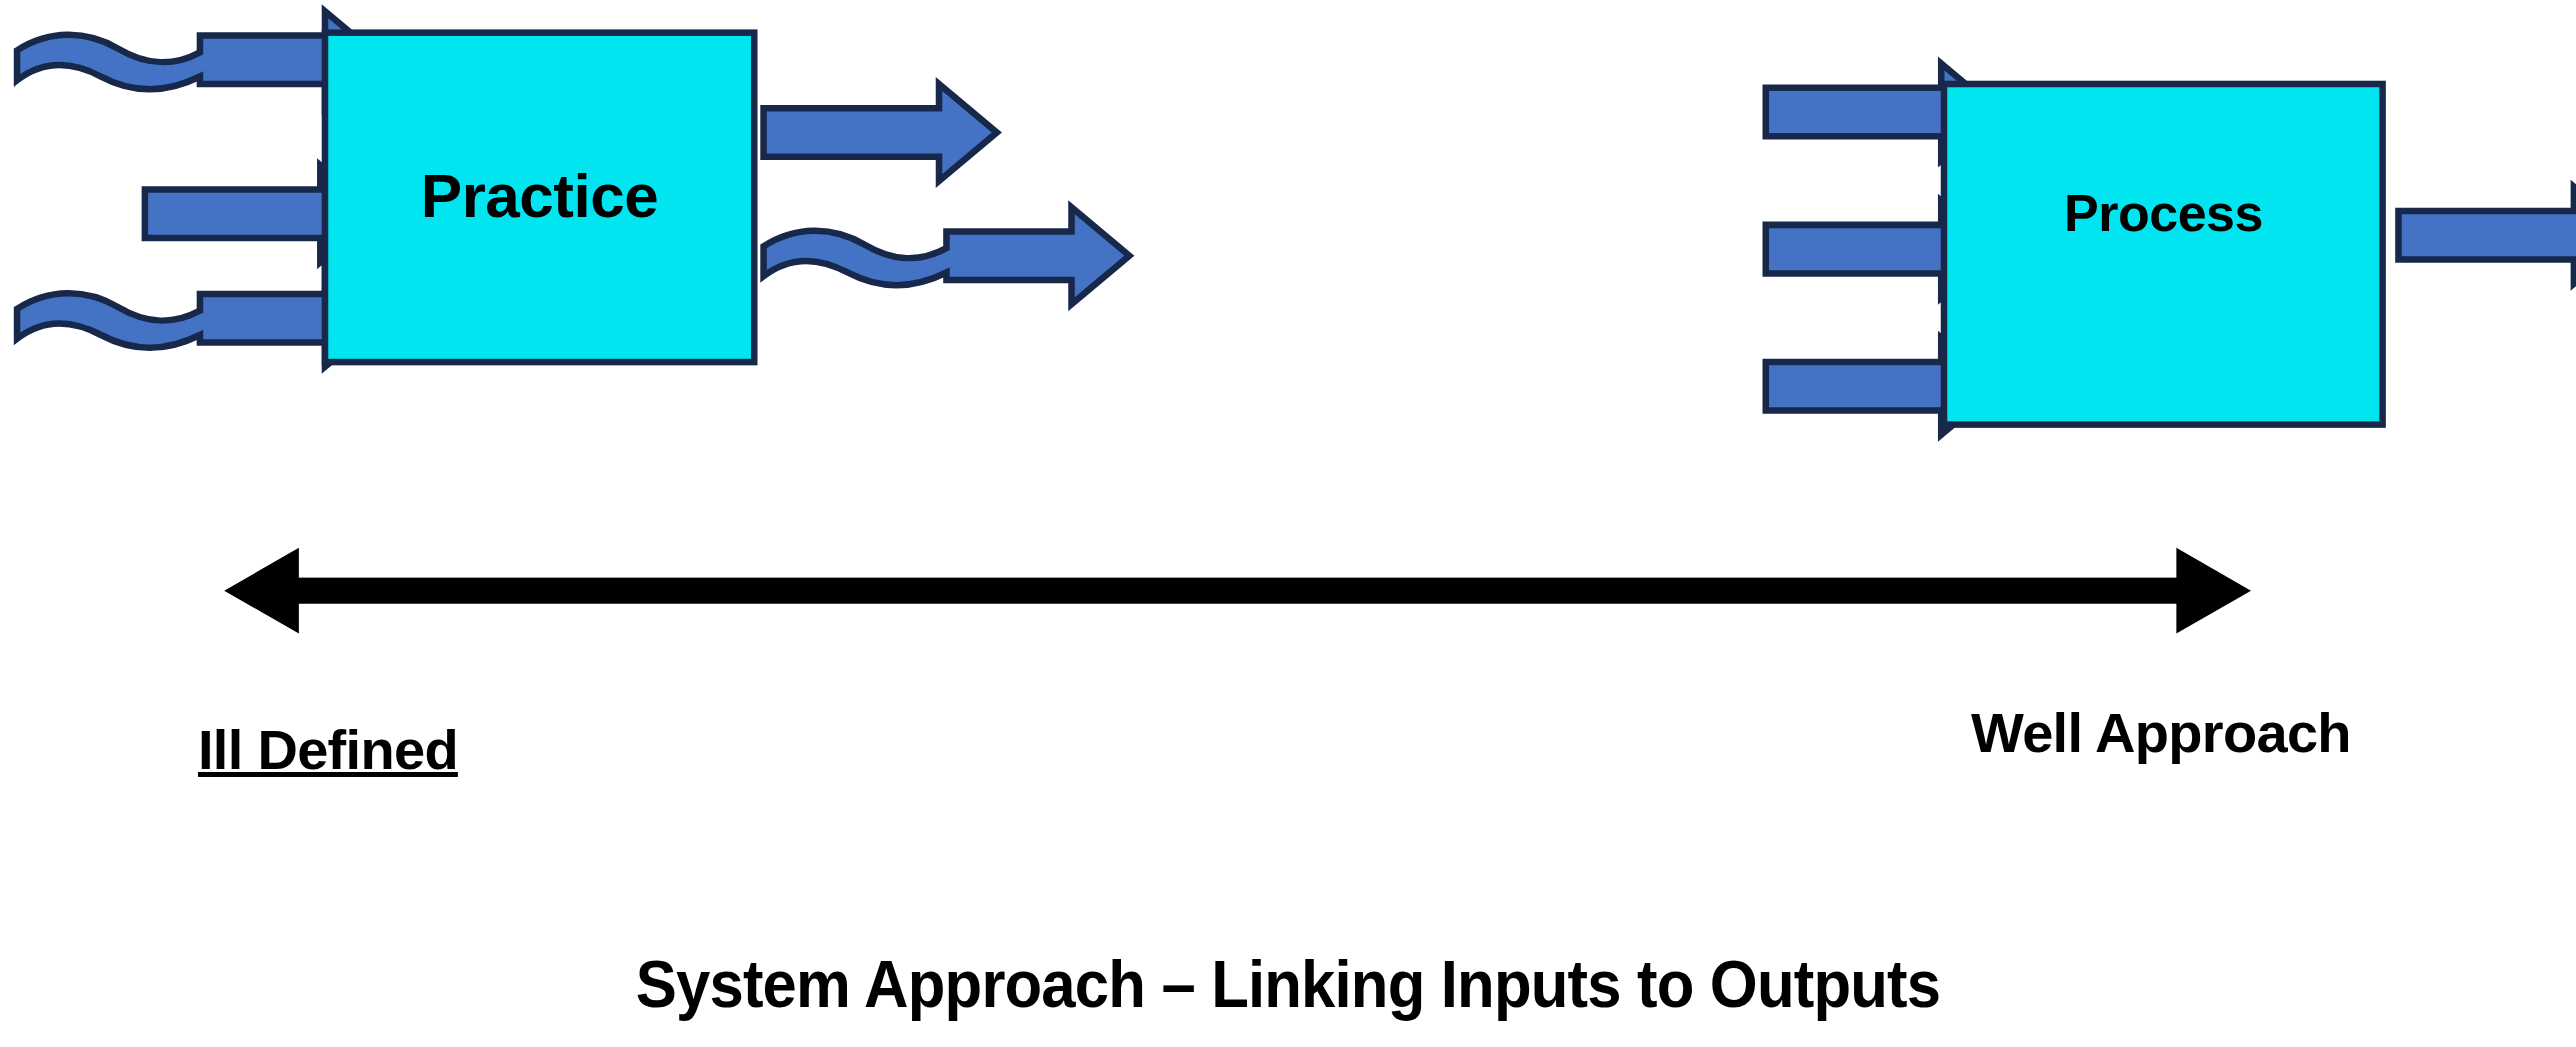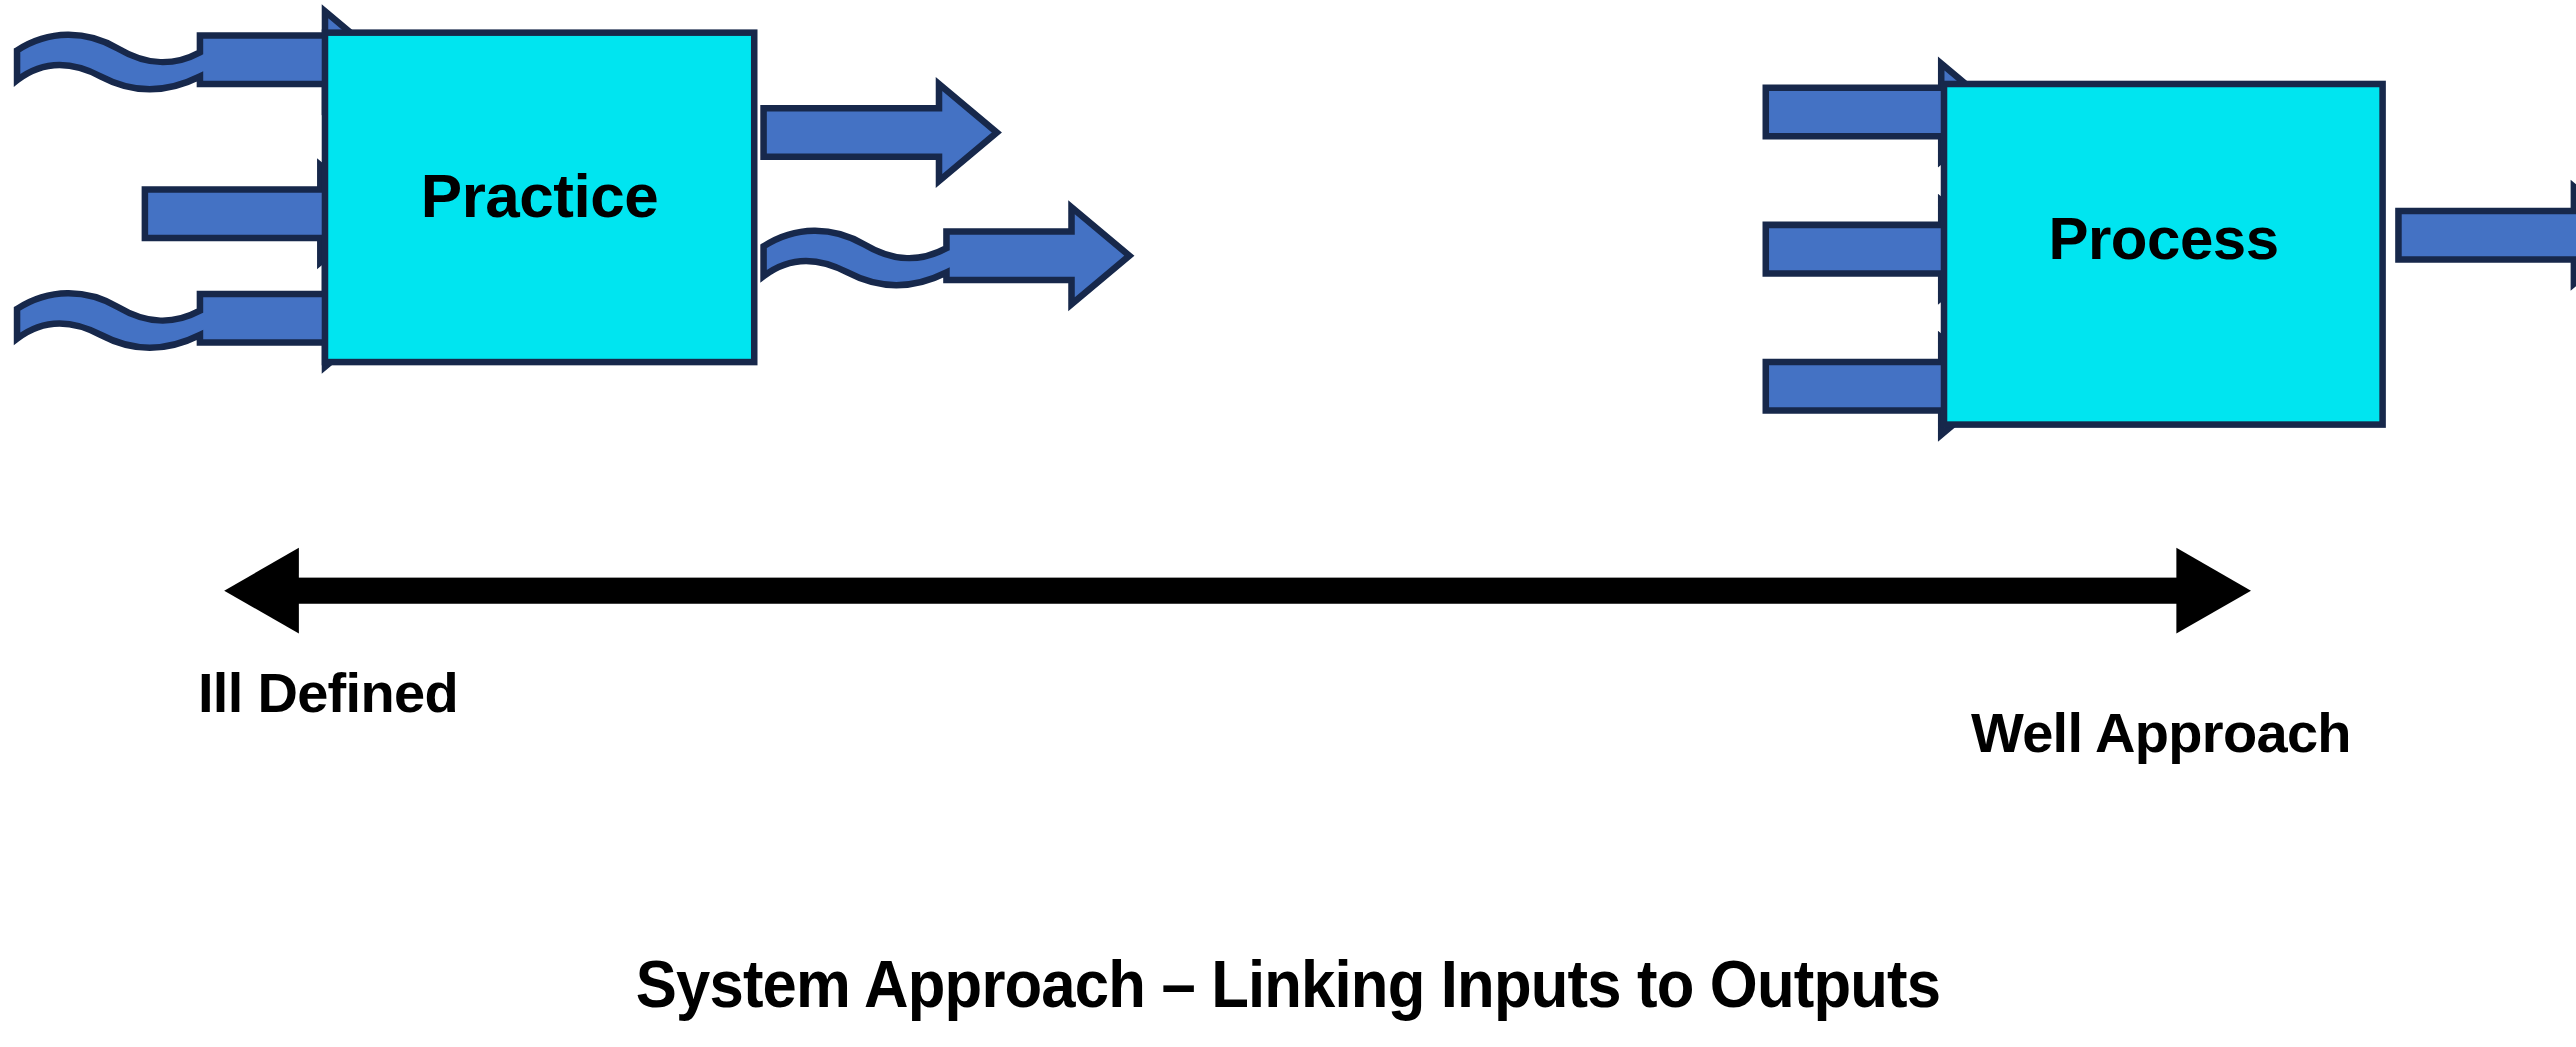--- a/index.html
+++ b/index.html
@@ -49,41 +49,42 @@
   #practice-label {
     left: 325px;
     top: 162px;
     width: 429px;
     font-size: 62px;
     line-height: 67px;
   }
 
   #process-label {
     left: 1944px;
-    top: 205px;
+    top: 180px;
     width: 439px;
-    font-size: 60px;
+    font-size: 52px;
     line-height: 67px;
     text-align: center;
   }
 
   .scale-label {
     position: absolute;
     font-family: "Liberation Sans", sans-serif;
     font-weight: bold;
     color: #000000;
     white-space: nowrap;
     font-size: 56px;
     line-height: 62px;
     letter-spacing: -0.7px;
   }
 
   #ill-defined-label {
     left: 198px;
-    top: 662px;
+    top: 719px;
+    text-decoration: underline;
   }
 
   #well-defined-label {
     left: 1971px;
     top: 702px;
   }
 
   #caption {
     position: absolute;
     left: 0;

